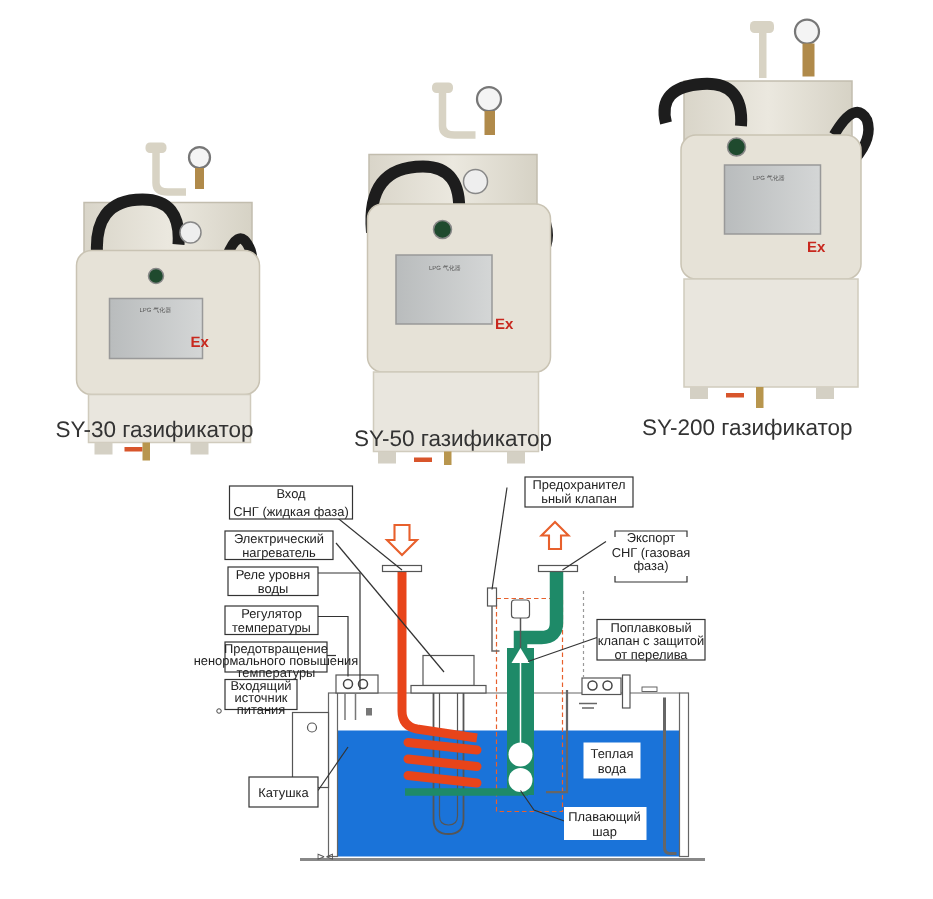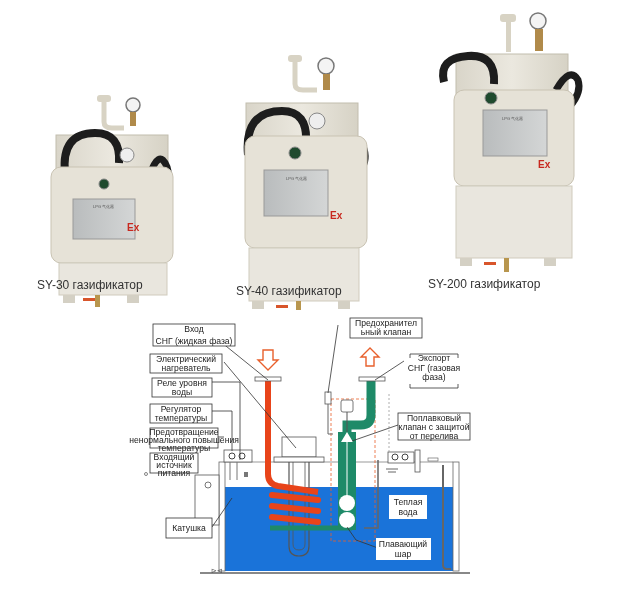--- a/index.html
+++ b/index.html
@@ -1,18 +1,18 @@
 <!DOCTYPE html>
 <html><head>
 <meta charset="utf-8">
 <style>
   html, body { margin: 0; padding: 0; background: #ffffff; }
   body { width: 622px; height: 599px; position: relative; overflow: hidden;
          font-family: "Liberation Sans", sans-serif; color: #222; }
-  .caption { position: absolute; font-size: 12px; color: #333; white-space: nowrap; }
+  .caption { position: absolute; font-size: 15px; color: #333; white-space: nowrap; }
   svg text { font-family: "Liberation Sans", sans-serif; }
   .lbl { font-size: 8.6px; fill: #222; }
 </style>
 </head>
 <body>
 
 <svg width="622" height="310" style="position:absolute;left:0;top:0">
   <defs>
     <linearGradient id="bodyG" x1="0" x2="1">
       <stop offset="0" stop-color="#d9d5c9"></stop>
@@ -82,21 +82,21 @@
     <text x="98" y="156" font-size="10" font-weight="bold" fill="#c8281e">Ex</text>
     <rect x="16" y="174" width="116" height="72" fill="#e9e6de" stroke="#d0cbbd"></rect>
     <rect x="20" y="246" width="12" height="8" fill="#d4d0c4"></rect>
     <rect x="104" y="246" width="12" height="8" fill="#d4d0c4"></rect>
     <rect x="44" y="250" width="12" height="3" fill="#d8552b"></rect>
     <rect x="64" y="246" width="5" height="14" fill="#b8964e"></rect>
   </g>
 </svg>
 
 <div class="caption" style="left:37px;top:278px">SY-30 газификатор</div>
-<div class="caption" style="left:236px;top:284px">SY-40 газификатор</div>
+<div class="caption" style="left:236px;top:284px">SY-50 газификатор</div>
 <div class="caption" style="left:428px;top:277px">SY-200 газификатор</div>
 
 <svg width="622" height="289" viewBox="0 310 622 289" style="position:absolute;left:0;top:310px">
 
   <rect x="225" y="487" width="228" height="84" fill="#1a73d9"></rect>
   <line x1="225" y1="462" x2="453" y2="462" stroke="#999" stroke-width="1"></line>
 
   <rect x="219" y="462" width="6" height="109" fill="#fff" stroke="#666" stroke-width="0.8"></rect>
   <rect x="453" y="462" width="6" height="109" fill="#fff" stroke="#666" stroke-width="0.8"></rect>
   <line x1="200" y1="573" x2="470" y2="573" stroke="#888" stroke-width="2"></line>

